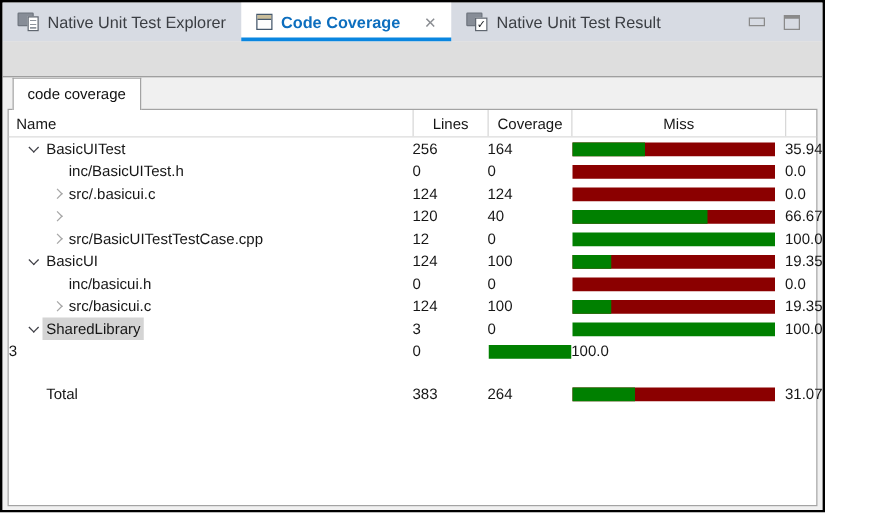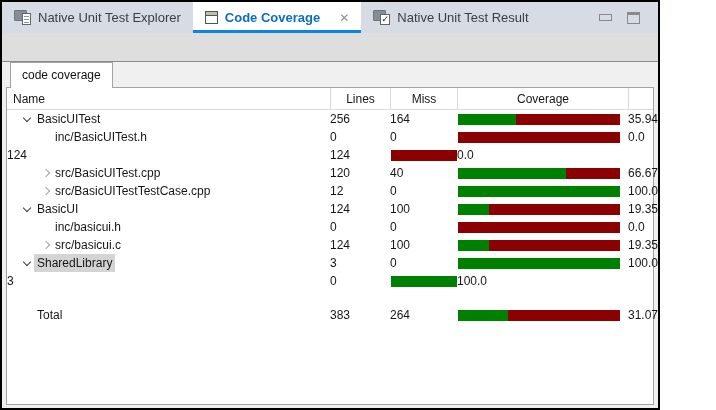--- a/index.html
+++ b/index.html
@@ -112,22 +112,22 @@
   </div>
 
   <div class="sub-strip"></div>
 
   <div class="pane">
     <div class="pane-tab">code coverage</div>
     <div class="panel">
       <div class="thead">
         <div class="th first">Name</div>
         <div class="th">Lines</div>
+        <div class="th">Coverage</div>
         <div class="th">Miss</div>
-        <div class="th">Coverage</div>
         <div class="th pct-h">%</div>
         <div class="th filler"></div>
       </div>
       <div id="table-body">
           <div class="trow lvl0">
     <div class="cell name-cell">
       <span class="chev expanded"></span>
       <span class="rlabel">BasicUITest</span>
     </div>
     <div class="num lines">256</div>
@@ -149,34 +149,37 @@
     <div class="num miss">0</div>
     <div class="bar-cell">
       <div class="bar">
         <div class="bar-fill" style="width: 0%;"></div>
       </div>
     </div>
     <div class="num pct">0.0</div>
     <div></div>
   </div>
           <div class="trow lvl1">
+    <div class="cell name-cell">
+      <span class="chev collapsed"></span>
+      <span class="rlabel">src/.basicui.c</span>
+    </div>
     <div class="num lines">124</div>
     <div class="num miss">124</div>
     <div class="bar-cell">
       <div class="bar">
         <div class="bar-fill" style="width: 0%;"></div>
       </div>
     </div>
     <div class="num pct">0.0</div>
     <div></div>
   </div>
           <div class="trow lvl1">
     <div class="cell name-cell">
       <span class="chev collapsed"></span>
-      <span class="rlabel">src/BasicUITest.cpp</span>
     </div>
     <div class="num lines">120</div>
     <div class="num miss">40</div>
     <div class="bar-cell">
       <div class="bar">
         <div class="bar-fill" style="width: 66.67%;"></div>
       </div>
     </div>
     <div class="num pct">66.67</div>
     <div></div>

